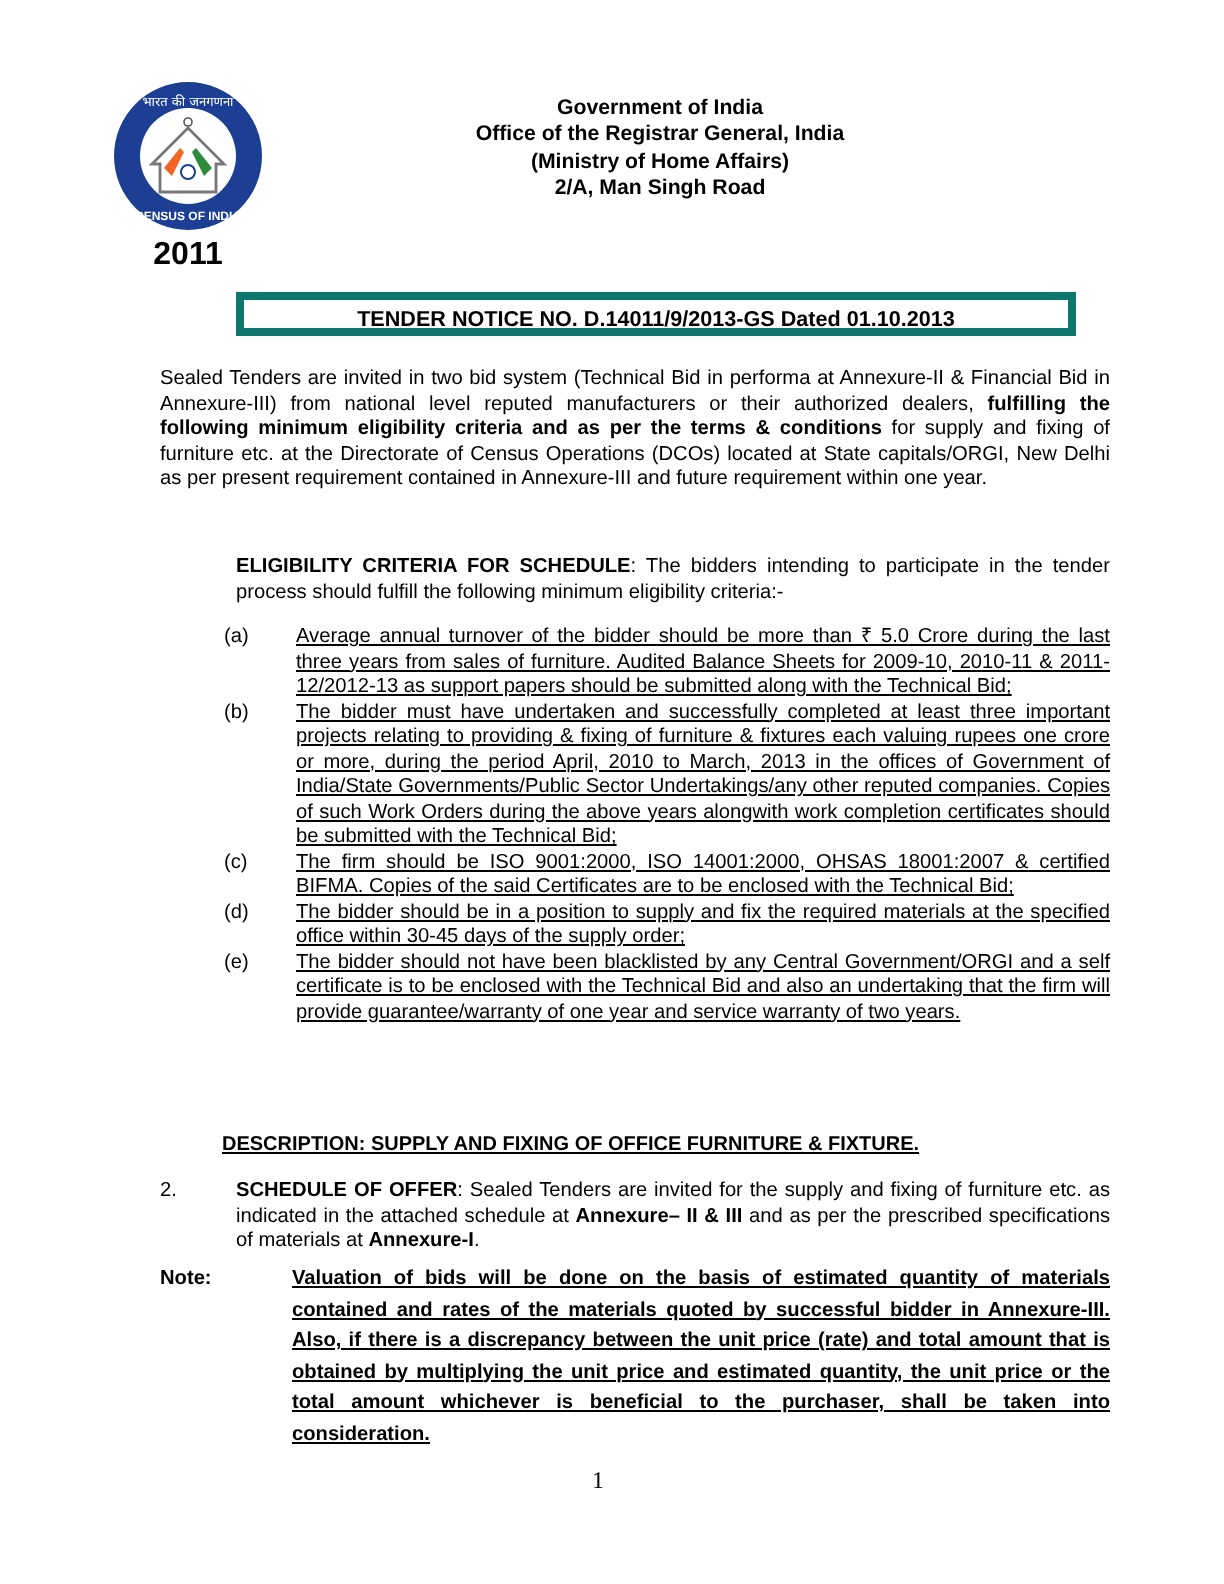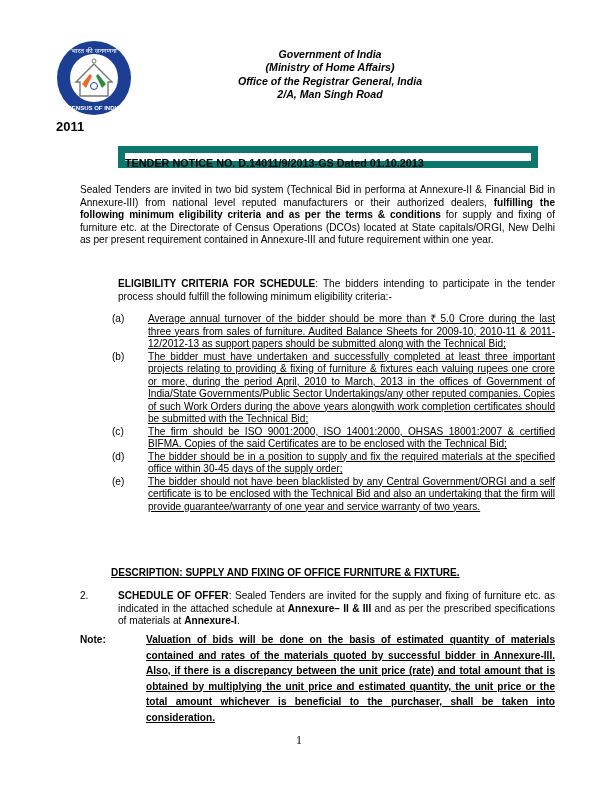--- a/index.html
+++ b/index.html
@@ -1,23 +1,23 @@
 <!DOCTYPE html>
 <html><head>
 <meta charset="utf-8">
 <style>
   html, body { margin: 0; padding: 0; background: #ffffff; }
   body { width: 612px; height: 792px; position: relative; overflow: hidden;
          font-family: "Liberation Sans", sans-serif; color: #000; }
   .abs { position: absolute; }
   .logo { left: 56px; top: 40px; width: 76px; height: 76px; }
-  .logo-year { left: 56px; top: 119px; width: 76px; font-weight: bold; font-size: 13px; }
-  .header { left: 190px; top: 48px; width: 280px; text-align: center; font-weight: bold; font-size: 10.6px; line-height: 13.4px; font-style: italic; }
-  .notice-box { left: 118px; top: 146px; width: 420px; height: 22px; border: 7px solid #0f766e; box-sizing: border-box;
-                font-weight: bold; font-size: 10.8px; line-height: 20px; }
+  .logo-year { left: 56px; top: 119px; width: 76px; text-align: center; font-weight: bold; font-size: 16px; }
+  .header { left: 190px; top: 48px; width: 280px; text-align: center; font-weight: bold; font-size: 10.6px; line-height: 13.4px; }
+  .notice-box { left: 118px; top: 146px; width: 420px; height: 22px; border: 4px solid #0f766e; box-sizing: border-box;
+                text-align: center; font-weight: bold; font-size: 10.8px; line-height: 20px; }
   .para { font-size: 10.1px; line-height: 12.5px; text-align: justify; text-align-last: left; }
   .intro { left: 80px; top: 184px; width: 475px; }
   .elig { left: 118px; top: 278px; width: 437px; }
   .items { left: 112px; top: 313px; width: 443px; }
   .item { display: flex; }
   .item .lbl { width: 36px; flex: none; }
   .item .txt { flex: 1; text-align: justify; text-decoration: underline; }
   .desc { left: 80px; top: 567px; font-weight: bold; text-decoration: underline; font-size: 10px; padding-left: 31px; }
   .sched { left: 80px; top: 590px; width: 475px; display: flex; }
   .sched .lbl { width: 38px; flex: none; }
@@ -41,22 +41,22 @@
     <circle cx="38" cy="46" r="3.5" fill="none" stroke="#1c3f94" stroke-width="1"></circle>
     <circle cx="38" cy="21" r="2" fill="none" stroke="#555" stroke-width="0.8"></circle>
     <text x="38" y="13" font-size="6.5" fill="#fff" text-anchor="middle" font-family="DejaVu Sans, sans-serif">भारत की जनगणना</text>
     <text x="38" y="70" font-size="6" fill="#fff" text-anchor="middle" font-weight="bold" font-family="Liberation Sans, sans-serif">CENSUS OF INDIA</text>
   </svg>
 </div>
 <div class="abs logo-year">2011</div>
 
 <div class="abs header">
   <div>Government of India</div>
+  <div>Office of the Registrar General, India</div>
   <div>(Ministry of Home Affairs)</div>
-  <div>Office of the Registrar General, India</div>
   <div>2/A, Man Singh Road</div>
 </div>
 
 <div class="abs notice-box">TENDER NOTICE NO. D.14011/9/2013-GS Dated 01.10.2013</div>
 
 <div class="abs para intro">
   <span>Sealed Tenders are invited in two bid system (Technical Bid in performa at Annexure-II &amp; Financial Bid in Annexure-III) from national level reputed manufacturers or their authorized dealers, </span><b>fulfilling the following minimum eligibility criteria and as per the terms &amp; conditions</b><span> for supply and fixing of furniture etc. at the Directorate of Census Operations (DCOs) located at State capitals/ORGI, New Delhi as per present requirement contained in Annexure-III and future requirement within one year.</span>
 </div>
 
 <div class="abs para elig">

